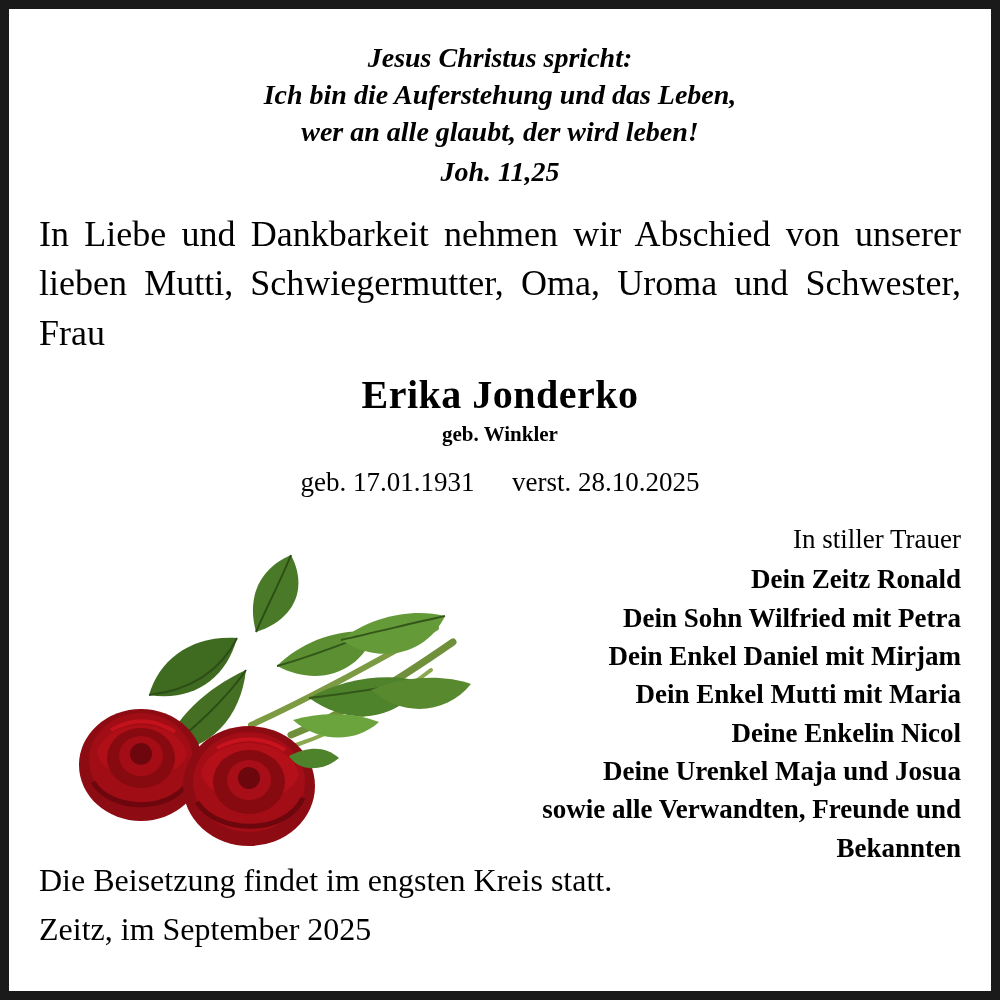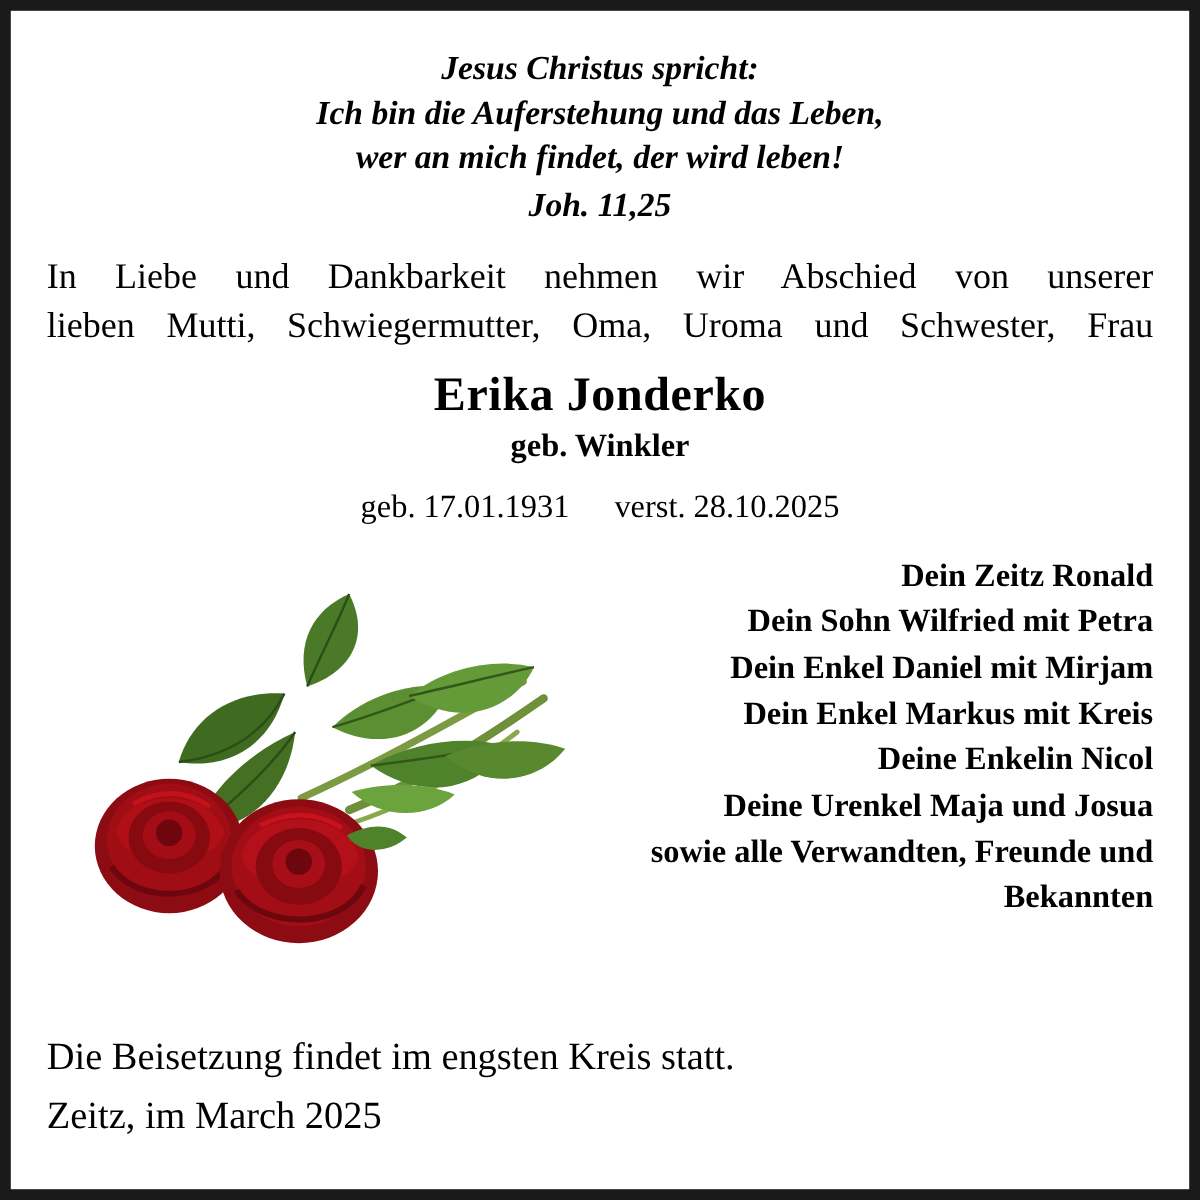--- a/index.html
+++ b/index.html
@@ -31,41 +31,41 @@
     line-height: 1.33;
     margin: 8px 0 20px 0;
   }
   .verse div {
     white-space: nowrap;
   }
   .verse .ref {
     margin-top: 2px;
   }
   .intro {
-    font-size: 30px;
+    font-size: 36px;
     line-height: 1.37;
     text-align: justify;
     text-align-last: justify;
     margin: 0 0 10px 0;
   }
   .intro .line2 {
     text-align-last: justify;
   }
   .name {
     text-align: center;
     font-weight: bold;
     font-size: 40px;
     line-height: 1.15;
     margin: 14px 0 2px 0;
     letter-spacing: 0.5px;
   }
   .maiden {
     text-align: center;
     font-weight: bold;
-    font-size: 27px;
+    font-size: 21px;
     margin: 4px 0 0 0;
   }
   .dates {
     text-align: center;
     font-size: 27px;
     margin: 20px 0 0 0;
   }
   .dates span.gap {
     display: inline-block;
     width: 24px;
@@ -107,21 +107,21 @@
   }
 </style>
 </head>
 <body>
 
 <div class="obituary">
 
   <div class="verse">
     <div>Jesus Christus spricht:</div>
     <div>Ich bin die Auferstehung und das Leben,</div>
-    <div>wer an mich findet, der wird leben!</div>
+    <div>wer an alle glaubt, der wird leben!</div>
     <div class="ref">Joh. 11,25</div>
   </div>
 
   <div class="intro">
     <div>In Liebe und Dankbarkeit nehmen wir Abschied von unserer</div>
     <div class="line2">lieben Mutti, Schwiegermutter, Oma, Uroma und Schwester, Frau</div>
   </div>
 
   <div class="name">Erika Jonderko</div>
   <div class="maiden">geb. Winkler</div>
@@ -177,29 +177,30 @@
           <ellipse cx="208" cy="258" rx="11" ry="11" fill="#6b070d"></ellipse>
           <path d="M156 282 C176 314 244 316 262 278" stroke="#6b070d" stroke-width="5" fill="none"></path>
           <path d="M176 228 C198 216 222 216 244 230" stroke="#c8131e" stroke-width="4" fill="none"></path>
         </g>
 
         <path d="M248 236 C268 226 284 226 298 238 C282 252 258 252 248 236 Z" fill="#4e822b"></path>
       </svg>
     </div>
 
     <div class="mourners">
+      <div class="first">In stiller Trauer</div>
       <div class="m">Dein Zeitz Ronald</div>
       <div class="m">Dein Sohn Wilfried mit Petra</div>
       <div class="m">Dein Enkel Daniel mit Mirjam</div>
-      <div class="m">Dein Enkel Markus mit Kreis</div>
+      <div class="m">Dein Enkel Mutti mit Maria</div>
       <div class="m">Deine Enkelin Nicol</div>
       <div class="m">Deine Urenkel Maja und Josua</div>
       <div class="m">sowie alle Verwandten, Freunde und</div>
       <div class="m">Bekannten</div>
     </div>
   </div>
 
   <div class="footer">
     <div>Die Beisetzung findet im engsten Kreis statt.</div>
-    <div>Zeitz, im March 2025</div>
+    <div>Zeitz, im September 2025</div>
   </div>
 
 </div>
 
 </body></html>

